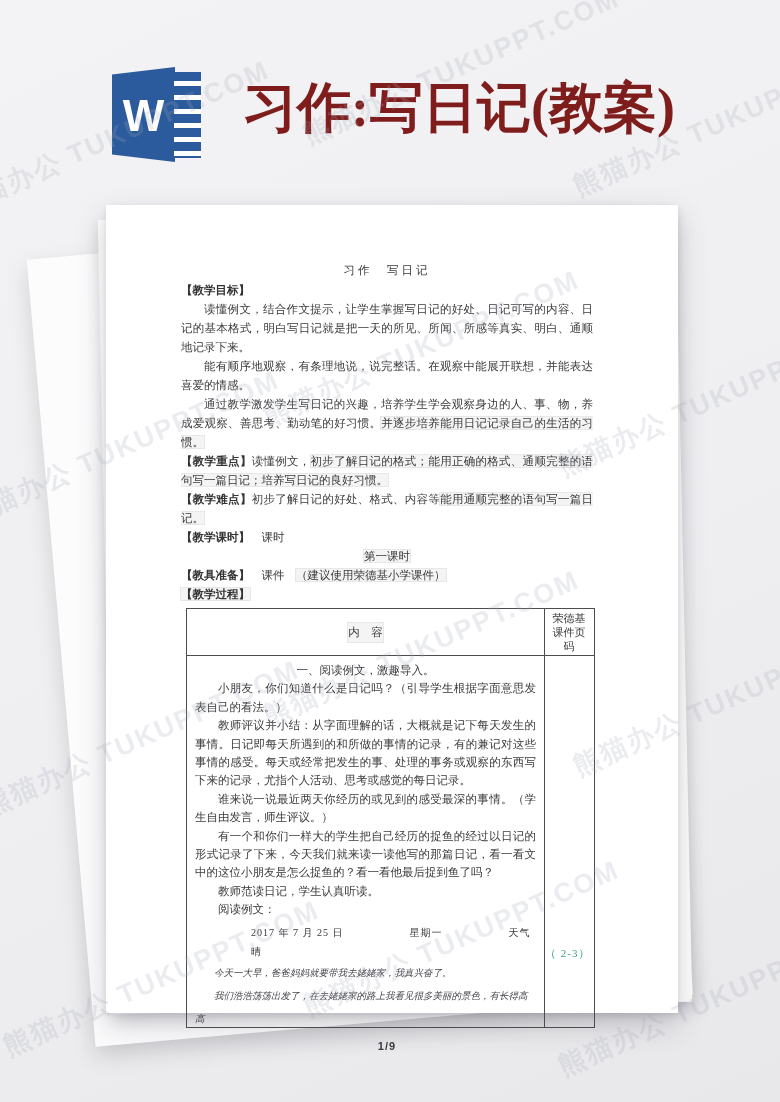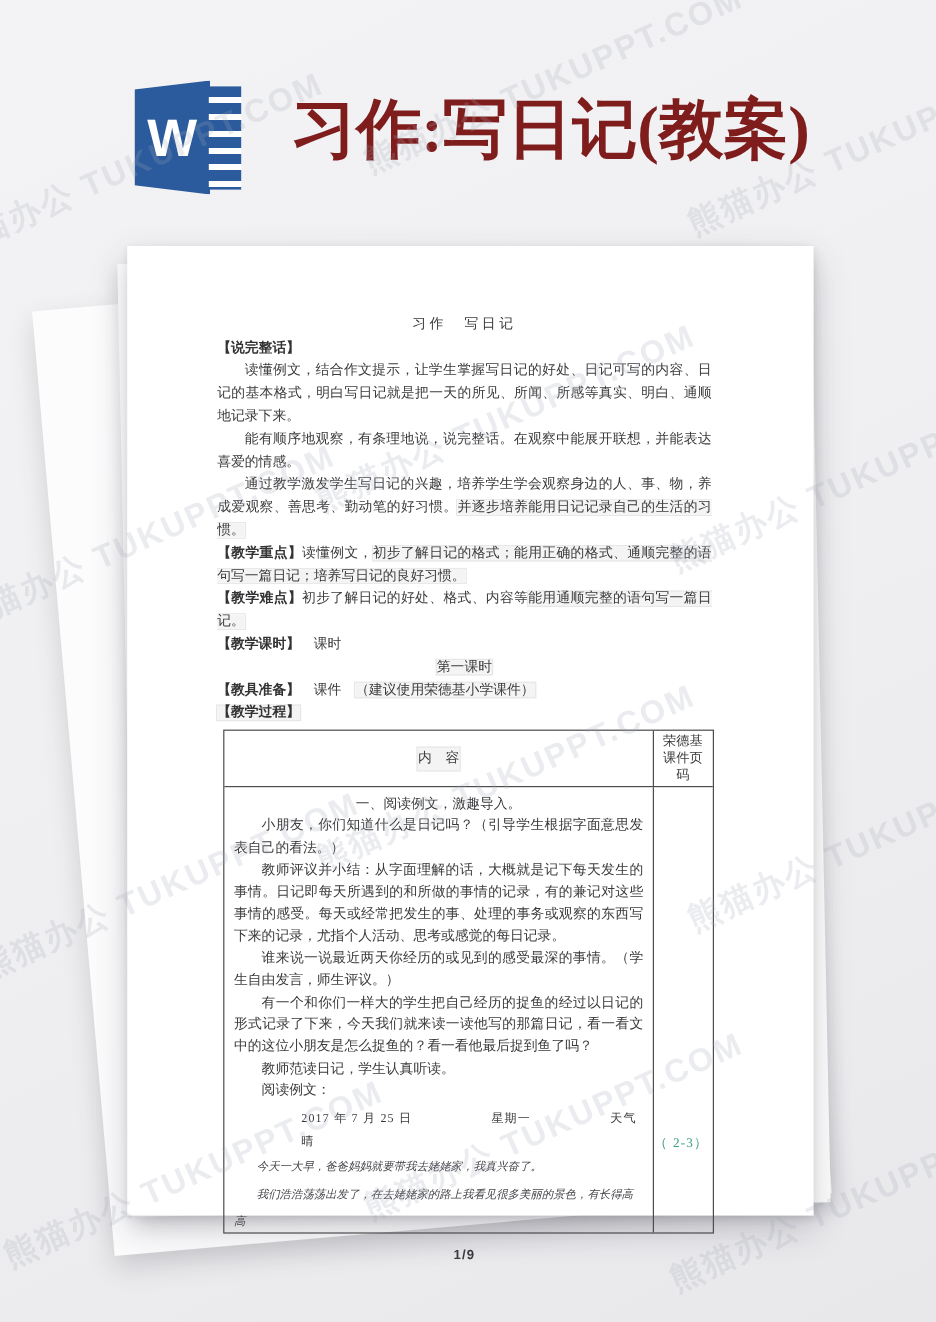--- a/index.html
+++ b/index.html
@@ -109,21 +109,21 @@
 <div class="hdr-title">习作:写日记(教案)</div>
 
 <div class="sheet-back1"></div>
 <div class="sheet-back2"></div>
 
 <div class="page">
 
   <div class="doc-title">习作　写日记</div>
 
   <div>
-    <span class="blabel">【说完整话】</span>
+    <span class="blabel">【教学目标】</span>
   </div>
   <div class="para">读懂例文，结合作文提示，让学生掌握写日记的好处、日记可写的内容、日记的基本格式，明白写日记就是把一天的所见、所闻、所感等真实、明白、通顺地记录下来。</div>
   <div class="para">能有顺序地观察，有条理地说，说完整话。在观察中能展开联想，并能表达喜爱的情感。</div>
   <div class="para"><span>通过教学激发学生写日记的兴趣，培养学生学会观察身边的人、事、物，养成爱观察、善思考、勤动笔的好习惯。</span><span class="hl">并逐步培养能用日记记录自己的生活的习惯。</span></div>
 
   <div class="para" style="text-indent:0;"><span class="blabel">【教学重点】</span><span>读懂例文，</span><span class="hl">初步了解日记的格式；能用正确的格式、通顺完整的语句写一篇日记；培养写日记的良好习惯。</span></div>
 
   <div class="para" style="text-indent:0;"><span class="blabel">【教学难点】</span><span>初步了解日记的好处、格式、内容等</span><span class="hl">能用通顺完整的语句写一篇日记。</span></div>
 
   <div><span class="blabel">【教学课时】</span><span>　课时</span></div>

